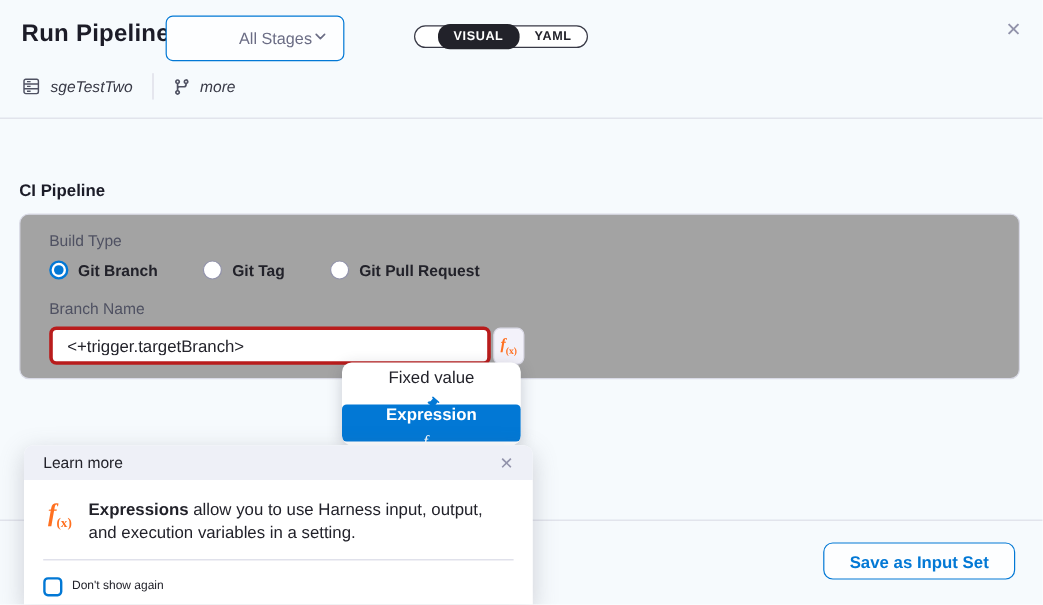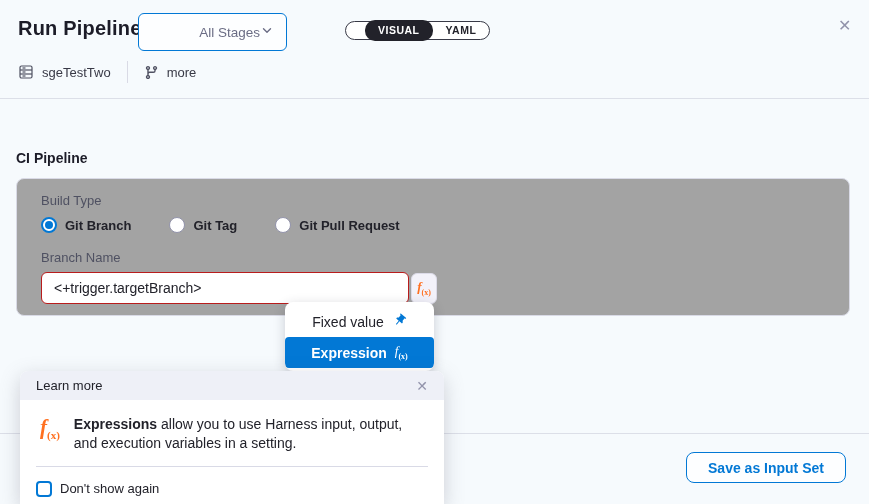--- a/index.html
+++ b/index.html
@@ -16,21 +16,21 @@
     display:flex; align-items:center; justify-content:flex-end; padding:0 12px; cursor:pointer; }
   .stage-select .val { font-size:13.5px; color:#6b6d85; }
 
   .view-toggle { position:absolute; left:345px; top:21px; height:19px; display:flex; align-items:center;
     background:#ffffff; border:1px solid #383946; border-radius:10px;padding-left:20px; }
   .seg { font-size:10.5px; font-weight:700; letter-spacing:.5px; padding:0 13px; line-height:19px; color:#22222a; cursor:pointer; }
   .seg.active { background:#22222a; color:#fff; border-radius:10px; margin:-1px 0 -1px -1px; height:21px; line-height:21px; }
 
   .close-x { position:absolute; left:838px; top:17px; font-size:16px; color:#9293ab; cursor:pointer; line-height:18px; }
 
-  .repo-row { position:absolute; left:18px; top:61px; display:flex; align-items:center; font-size:13px; color:#383946; }
+  .repo-row { position:absolute; left:18px; top:61px; display:flex; align-items:center; font-size:13px; color:#383946;font-style:italic; }
   .repo-row svg { display:block; }
   .repo-row .lbl { margin-left:8px; }
   .vsep { width:1px; height:22px; background:#d9dae5; margin:0 16px; }
 
   .hdr-divider { position:absolute; left:0; top:98px; width:869px; height:1px; background:#dcdfe8; }
 
   
   .section-title { position:absolute; left:16px; top:150px; font-size:14px; font-weight:700; color:#1c1c28; }
 
   .card { position:absolute; left:16px; top:178px; width:834px; height:138px;
@@ -38,32 +38,32 @@
   .field-label { font-size:13px; color:#4f5162; }
   .radio-row { display:flex; align-items:center; margin-top:9px; }
   .radio-opt { display:flex; align-items:center; margin-right:38px; cursor:pointer; }
   .radio { width:16px; height:16px; border:1.5px solid #9293ab; border-radius:50%; position:relative; background:#fff; }
   .radio.selected { border:2.5px solid #0278d5; }
   .radio.selected::after { content:""; position:absolute; inset:2px; border-radius:50%; background:#0278d5; }
   .radio-lbl { margin-left:8px; font-size:13px; font-weight:700; color:#22222a; }
 
   .branch-label { margin-top:17px; }
   .input-row { display:flex; align-items:center; margin-top:7px; }
-  .text-input { width:368px; height:32px; border:1px solid #b91c1c; border-radius:6px; background:#fff;
+  .text-input { width:368px; height:32px; border:3px solid #b91c1c; border-radius:6px; background:#fff;
     font-family:"Liberation Sans", sans-serif; font-size:14px; color:#22222a; padding:0 12px; outline:none; }
   .fx-btn { width:26px; height:31px; margin-left:2px; background:#f3f2fa; border:1px solid #dcdbe8; border-radius:6px;
     display:flex; align-items:center; justify-content:center; cursor:pointer; }
   .fx { font-family:"Liberation Serif", serif; font-style:italic; font-weight:700; color:#ff7020; font-size:13px; line-height:1; }
   .fx sub { font-size:8px; font-style:normal; font-weight:700; }
 
   
   .menu { position:absolute; left:285px; top:302px; width:149px; height:69px; overflow:hidden;
     background:#fff; border-radius:8px; box-shadow:0 3px 12px rgba(40,41,61,.22); padding-top:4px; z-index:20; }
-  .menu-item { height:31px; display:flex; align-items:center; justify-content:center; gap:8px;
-    padding:0 11px; font-size:14px; color:#22222a; cursor:pointer; }
+  .menu-item { height:31px; display:flex; align-items:center; justify-content:space-between; gap:8px;
+    padding:0 26px; font-size:14px; color:#22222a; cursor:pointer;flex-direction:column; }
   .menu-item.selected { background:#0278d5; color:#fff; border-radius:4px; font-weight:700; }
   .menu-item.selected .fx { color:#fff; font-weight:400; }
 
   
   .footer-divider { position:absolute; left:0; top:433px; width:869px; height:1px; background:#dcdfe8; z-index:1; }
   .save-btn { position:absolute; left:686px; top:452px; width:160px; height:31px;
     background:#fdfeff; border:1px solid #0278d5; border-radius:8px;
     font-family:"Liberation Sans", sans-serif; font-size:14px; font-weight:700; color:#0278d5; cursor:pointer; z-index:2; }
 
   
@@ -74,21 +74,21 @@
   .pop-title { font-size:13px; color:#22222a; }
   .pop-close { color:#9293ab; font-size:14px; cursor:pointer; }
   .pop-body { display:flex; padding:15px 16px 0 20px; }
   .pop-fx { font-size:21px; margin-right:14px; margin-top:2px; }
   .pop-fx sub { font-size:11px; }
   .pop-text { font-size:14px; line-height:1.35; color:#22222a; }
   .pop-text b { font-weight:700; }
   .pop-divider { height:1px; background:#d9dae6; margin:13px 16px 0 16px; }
   .check-row { display:flex; align-items:center; margin:14px 0 0 16px; cursor:pointer; }
   .checkbox { width:16px; height:16px; border:2px solid #0278d5; border-radius:4px; background:#fff; }
-  .check-lbl { margin-left:8px; font-size:13px; color:#22222a; }
+  .check-lbl { margin-left:8px; font-size:10px; color:#22222a; }
 </style>
 </head>
 <body>
 
 <div class="page">
 
   <div class="title">Run Pipeline</div>
 
   <div class="stage-select">
     <span class="val">All Stages</span>

